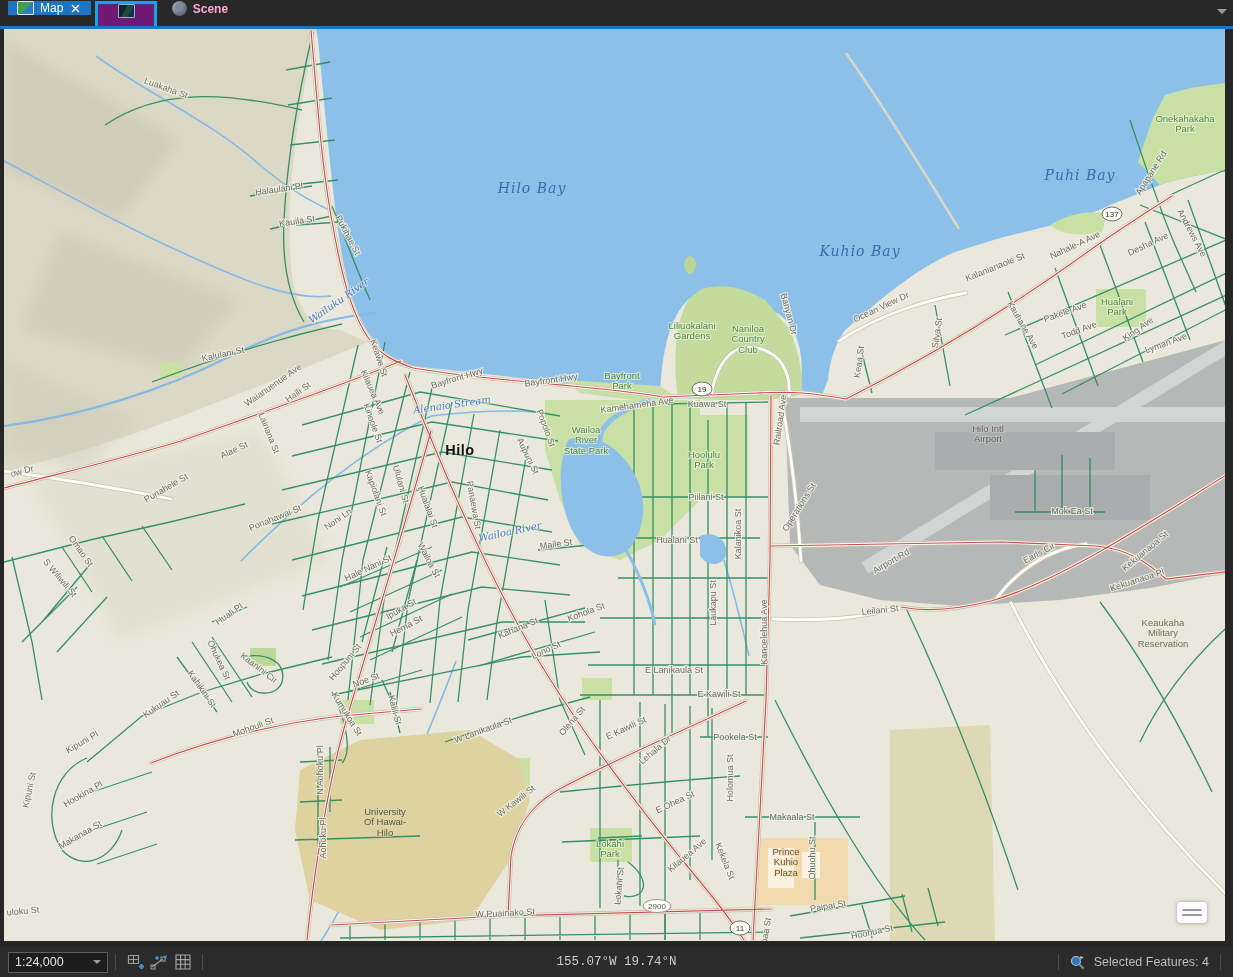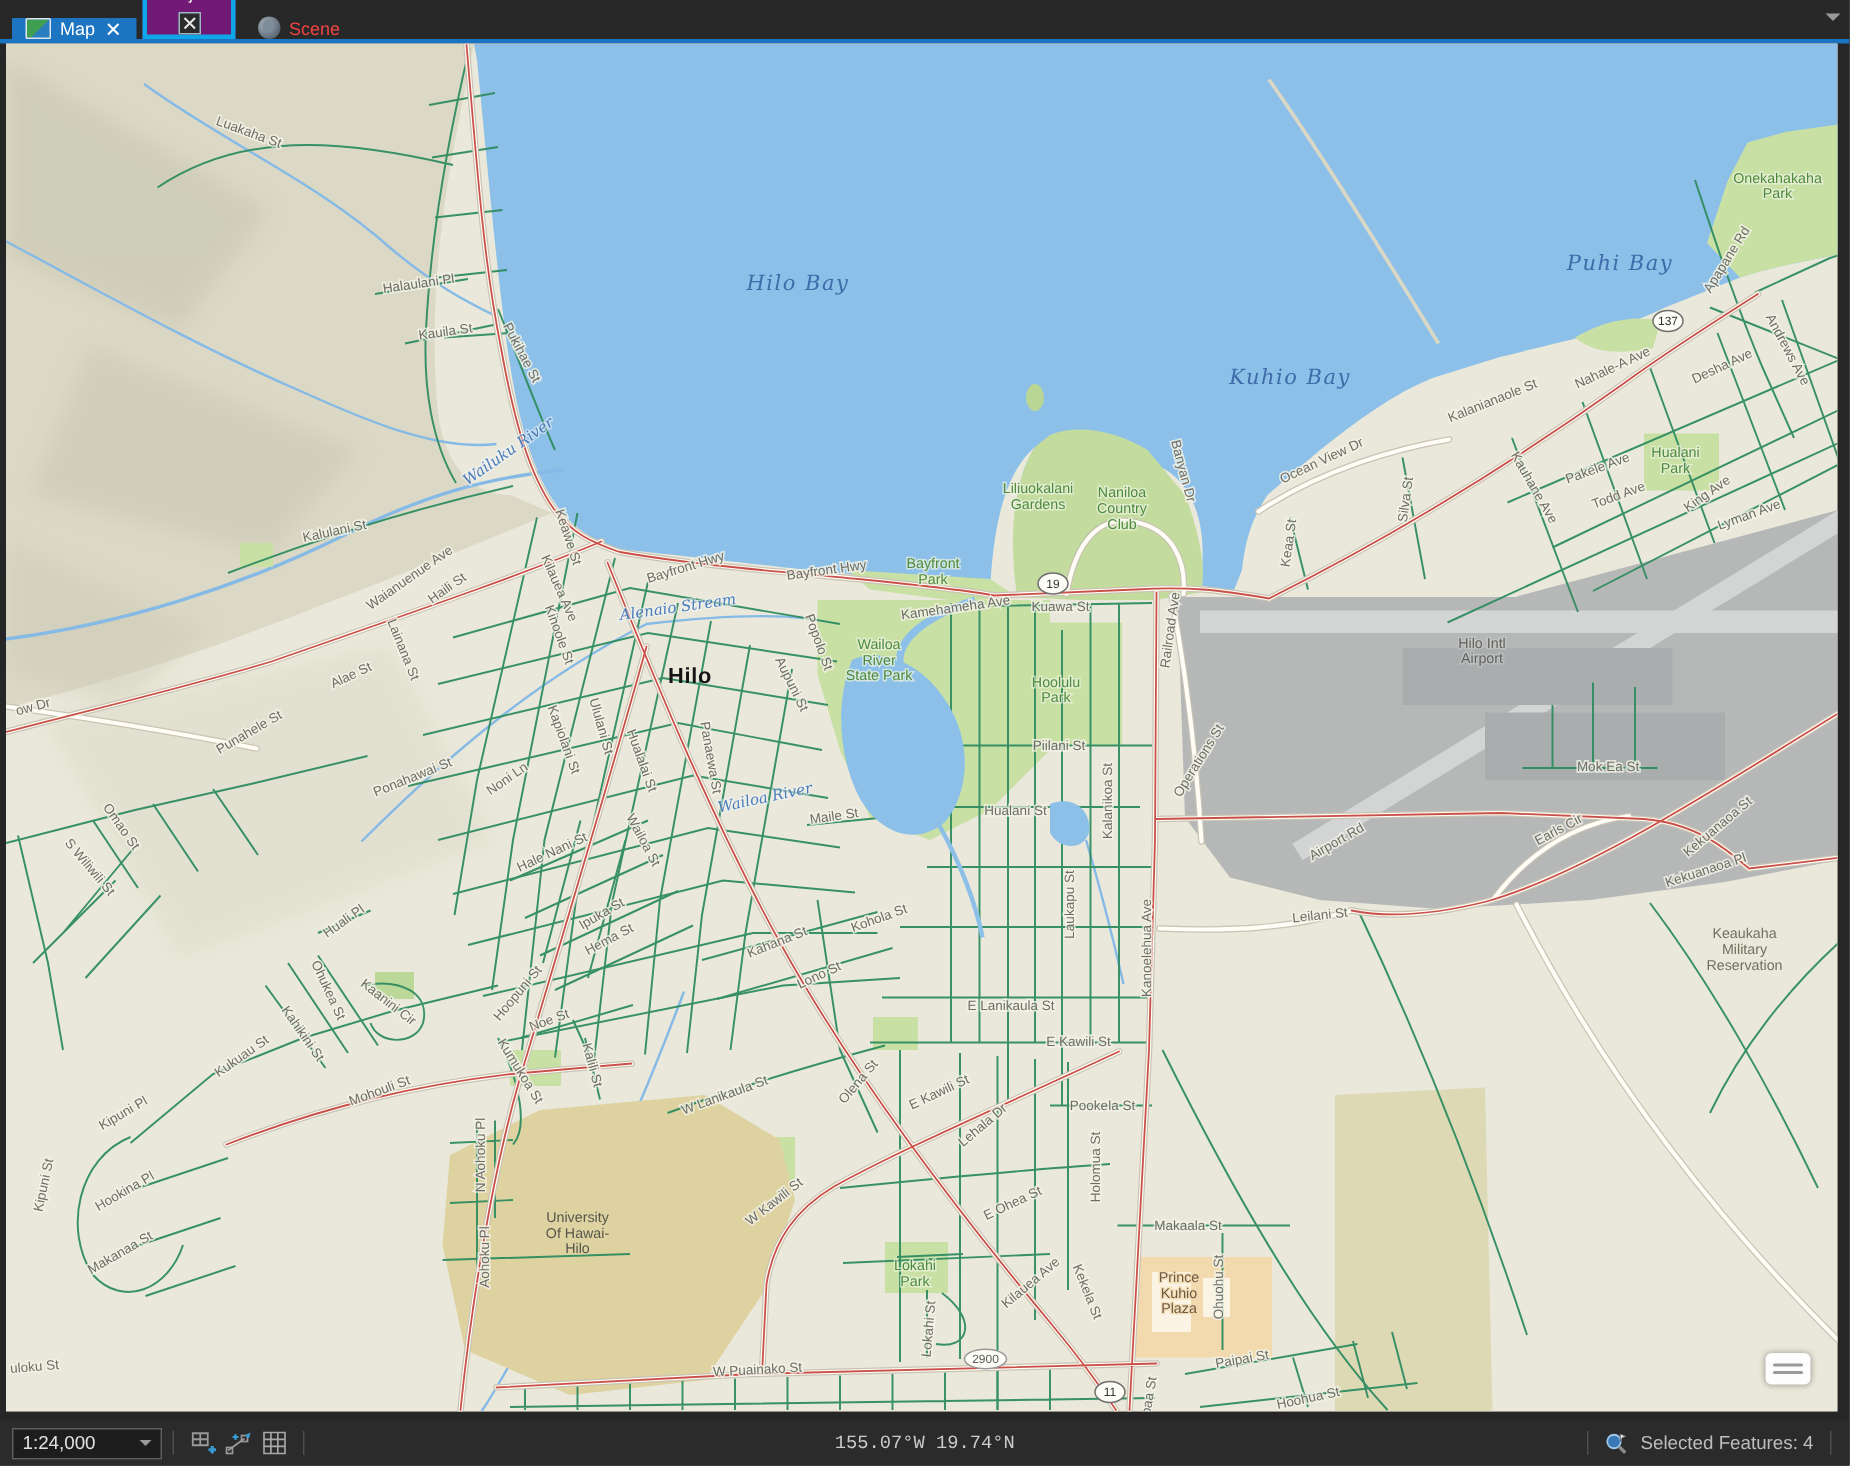--- a/index.html
+++ b/index.html
@@ -1,24 +1,24 @@
 <!DOCTYPE html>
 <html><head>
 <meta charset="utf-8">
 <style>
   html,body{margin:0;padding:0;background:#1b1b1b;}
   .app{position:relative;width:1233px;height:977px;background:#262626;overflow:hidden;
        font-family:"Liberation Sans",sans-serif;-webkit-font-smoothing:antialiased;}
 
   
-  .tabbar{position:absolute;top:0;left:0;width:1233px;height:26px;background:#282828;display:flex;align-items:flex-end;}
+  .tabbar{position:absolute;top:0;left:0;width:1233px;height:26px;background:#282828;display:flex;align-items:flex-start;}
   .tab{display:flex;align-items:center;gap:6px;padding:0 9px;margin-top:1px;font-size:12px;cursor:default;}
   .tab.active{background:#1d74c0;color:#fff;margin-left:8px;}
   .tab.pinned{background:#701a75;color:#e8e8e8;border:3px solid #0ea5e9;margin-left:4px;flex-direction:column;}
-  .tab.idle{color:#ef4444;margin-left:6px;}
+  .tab.idle{color:#f9a8d4;margin-left:6px;font-weight:bold;}
   .tab .thumb{width:15px;height:12px;border-radius:1px;position:relative;flex:0 0 auto;}
   .thumb-map{background:linear-gradient(135deg,#3f9e4f 0 55%,#2c7fbe 55% 100%);border:1px solid #dfe7ee;}
   .thumb-proj{background:linear-gradient(120deg,#14202c 0 40%,#1d4a3a 40% 70%,#153048 70% 100%);border:1px solid #8fb3cf;}
   .globe{width:15px;height:15px;border-radius:50%;background:radial-gradient(circle at 35% 35%,#aab4bd,#5c6a76 70%);position:relative;overflow:hidden;}
   .globe::after{content:"";position:absolute;left:3px;top:2px;width:7px;height:9px;background:#7e8d99;border-radius:50% 40% 55% 45%;}
   .xbtn{width:13px;height:13px;display:flex;align-items:center;justify-content:center;}
   .xbtn.boxed{border:1px solid #9fb7c9;background:#2b2b2b;}
   .xbtn svg{display:block;}
   .tab-caret{position:absolute;right:6px;top:9px;width:0;height:0;border-left:5px solid transparent;border-right:5px solid transparent;border-top:5px solid #9a9a9a;}
 

